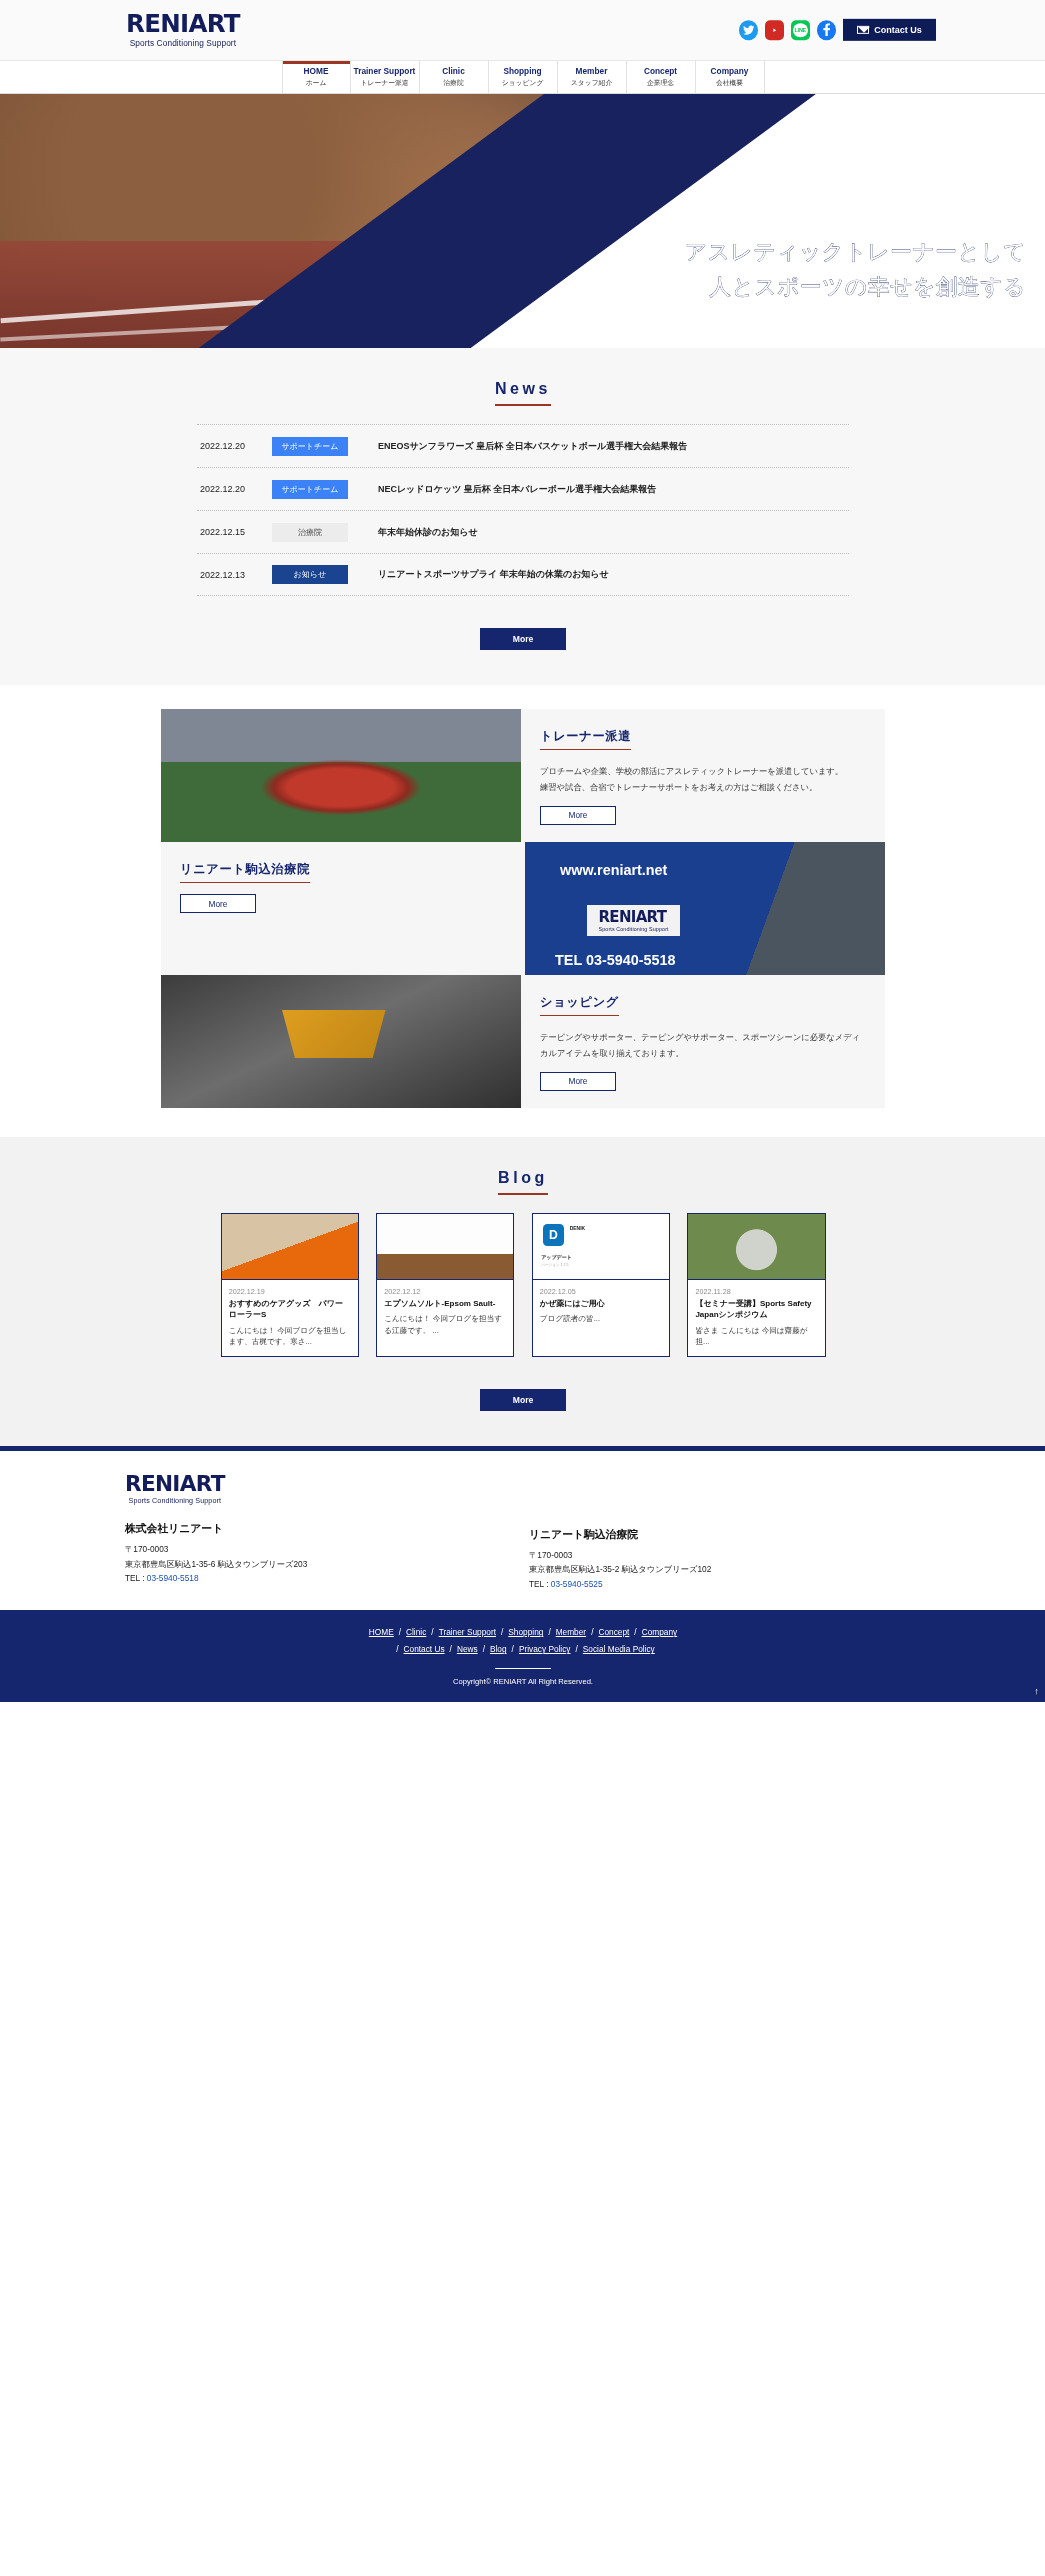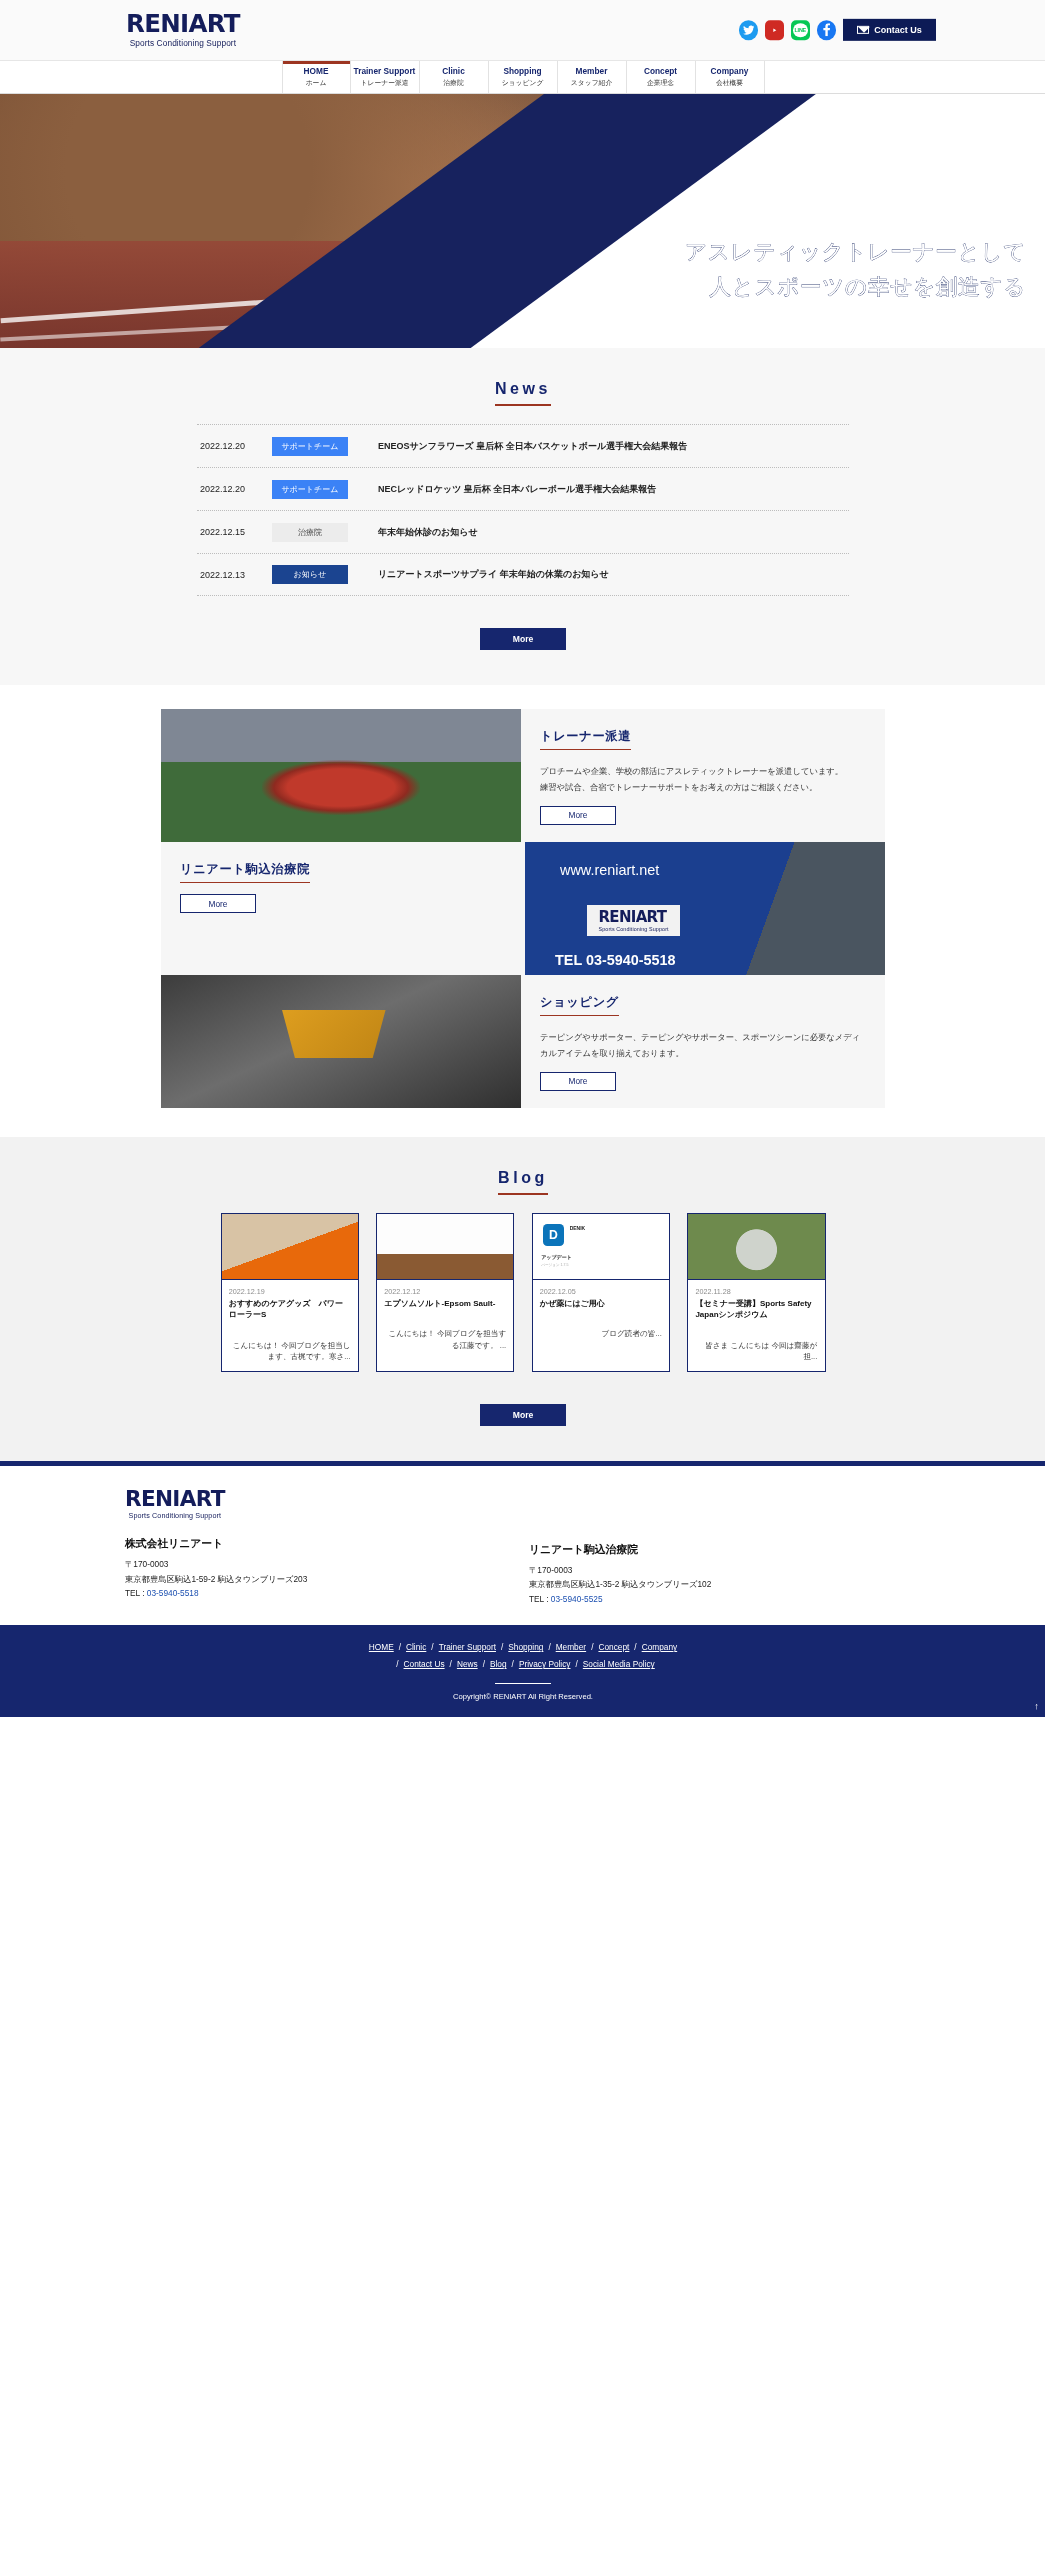--- a/index.html
+++ b/index.html
@@ -133,21 +133,21 @@
     font-size:8.3px; display:flex; align-items:center; justify-content:center; margin-top:10.8px;
   }
 
   
   .ph-rugby { background:
       linear-gradient(180deg,#7f8794 0 40%, #3f6b3a 40% 100%);
     position:relative; overflow:hidden; }
   .ph-rugby:after{ content:""; position:absolute; left:28%; top:38%; width:44%; height:42%;
     background:radial-gradient(ellipse at 50% 50%, #c0392b 0 48%, #8e2a20 60%, transparent 72%); }
   .ph-clinic { background:linear-gradient(110deg,#1b3f8f 0 66%, #4a5560 66% 100%); position:relative; overflow:hidden; }
-  .ph-clinic .url { position:absolute; top:20px; left:35px; color:#fff; font-size:14.4px; font-weight:normal;text-align:center; }
+  .ph-clinic .url { position:absolute; top:20px; left:35px; color:#fff; font-size:14.4px; font-weight:bold;text-align:center; }
   .ph-clinic .plate { position:absolute; top:63px; left:62px; background:#f2f2f2; padding:5px 11.5px 3.6px; }
   .ph-clinic .plate .brand-word { font-size:15px; }
   .ph-clinic .plate .brand-sub { font-size:5.4px; }
   .ph-clinic .tel { position:absolute; bottom:7.2px; left:30px; color:#fff; font-size:14.4px; font-weight:bold; }
   .ph-shop { background:linear-gradient(155deg,#3c3c3c 0%,#6d6d6d 45%,#2f2f2f 100%); position:relative; overflow:hidden; }
   .ph-shop:after { content:""; position:absolute; left:30%; top:26%; width:36%; height:52%;
     background:linear-gradient(135deg,#e0a020,#b97f12); clip-path:polygon(10% 0,90% 0,80% 70%,20% 70%); }
 
   
   .sec-blog { background:#f2f2f2; padding:32px 0 35px; }
@@ -159,21 +159,21 @@
   .bt3 { background:#ffffff; position:relative; }
   .bt3 .d-logo { position:absolute; left:10px; top:10px; width:21.6px;height:21.6px;background:#0b74ba;color:#fff;
     border-radius:4.3px; display:flex;align-items:center;justify-content:center;font-size:12.2px;font-weight:bold; }
   .bt3 .d-t1 { position:absolute; left:37px; top:10.8px; font-size:5px; color:#222; font-weight:bold; }
   .bt3 .d-row { position:absolute; left:8.6px; top:40px; font-size:5px; color:#111; font-weight:bold; }
   .bt3 .d-ver { position:absolute; left:8.6px; top:49px; font-size:3.6px; color:#aaa; }
   .bt4 { background:radial-gradient(circle at 50% 55%, #cfd3cc 0 26%, #6e8a4d 27% 100%); }
   .blog-body { padding:6.5px 7.2px 8.6px; }
   .blog-date { font-size:7.2px; color:#8c8c8c; }
   .blog-title { font-size:8px; font-weight:bold; color:#111; line-height:1.45; margin-top:2.2px; }
-  .blog-excerpt { font-size:7.6px; color:#333; line-height:1.5; margin-top:19px;text-align:right; }
+  .blog-excerpt { font-size:7.6px; color:#333; line-height:1.5; margin-top:4px; }
 
   
   .foot-top { background:#fff; border-top:5px solid #16266e; padding:21.6px 0 19px; }
   .foot-wrap { width:796px; margin:0 auto; display:flex; }
   .foot-left { width:404px; }
   .foot-logo .brand-word { font-size:21.6px; }
   .foot-logo .brand-sub { font-size:7.2px; }
   .foot-logo { display:inline-block; text-align:center; margin-bottom:17.3px; }
   .foot-name { font-size:10.8px; font-weight:bold; color:#111; margin-bottom:6.5px; }
   .foot-line { font-size:8.3px; color:#222; line-height:1.72; }
@@ -408,21 +408,21 @@
 <footer>
   <div class="foot-top">
     <div class="foot-wrap">
       <div class="foot-left">
         <a class="foot-logo" href="#">
           <div class="brand-word">RENIART</div>
           <div class="brand-sub">Sports Conditioning Support</div>
         </a>
         <div class="foot-name">株式会社リニアート</div>
         <div class="foot-line">〒170-0003</div>
-        <div class="foot-line">東京都豊島区駒込1-59-2 駒込タウンブリーズ203</div>
+        <div class="foot-line">東京都豊島区駒込1-35-6 駒込タウンブリーズ203</div>
         <div class="foot-line foot-tel">
           <span>TEL : </span><a href="#">03-5940-5518</a>
         </div>
       </div>
       <div class="foot-right">
         <div class="foot-name">リニアート駒込治療院</div>
         <div class="foot-line">〒170-0003</div>
         <div class="foot-line">東京都豊島区駒込1-35-2 駒込タウンブリーズ102</div>
         <div class="foot-line foot-tel">
           <span>TEL : </span><a href="#">03-5940-5525</a>

